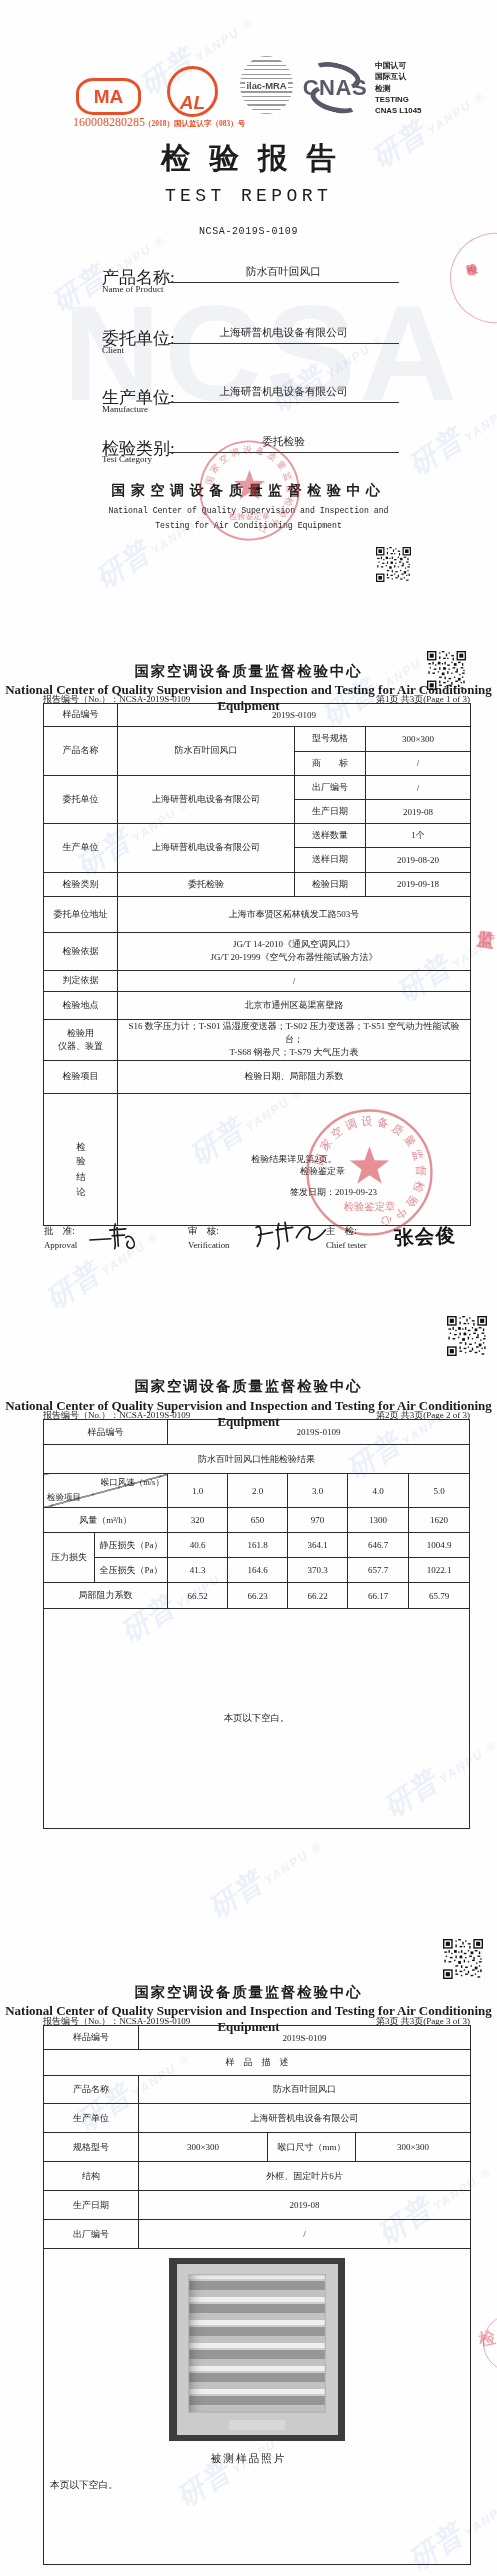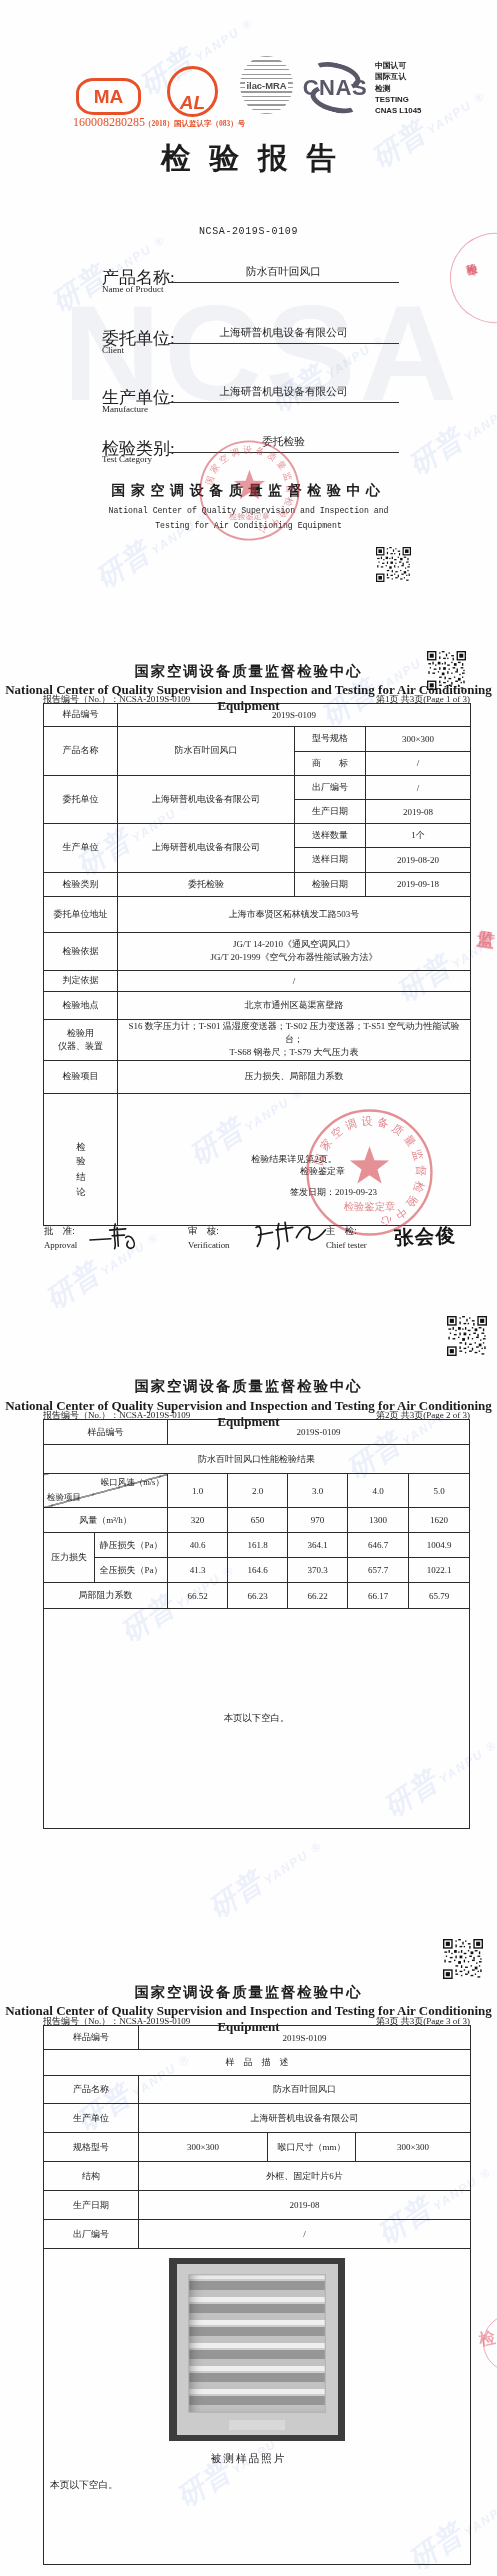--- a/index.html
+++ b/index.html
@@ -226,20 +226,21 @@
       </div>
     <div class="cnas-lines" style="left:375px;top:60px">
       <div>中国认可</div>
       <div>国际互认</div>
       <div>检测</div>
       <div>TESTING</div>
       <div>CNAS L1045</div>
     </div>
 
     <div class="cover-title" style="top:139px">检验报告</div>
+    <div class="cover-title-en" style="top:186px">TEST REPORT</div>
     <div class="cover-no" style="top:226px">NCSA-2019S-0109</div>
 
     <div class="fld-label" style="top:266px">产品名称:</div>
     <div class="fld-en" style="top:284px">Name of Product</div>
     <div class="fld-val" style="top:265px">防水百叶回风口</div>
 
     <div class="fld-label" style="top:327px">委托单位:</div>
     <div class="fld-en" style="top:345px">Client</div>
     <div class="fld-val" style="top:326px">上海研普机电设备有限公司</div>
 
@@ -356,21 +357,21 @@
           <div>检验用</div>
           <div>仪器、装置</div>
         </td>
         <td colspan="3">
           <div>S16 数字压力计；T-S01 温湿度变送器；T-S02 压力变送器；T-S51 空气动力性能试验台；</div>
           <div>T-S68 钢卷尺；T-S79 大气压力表</div>
         </td>
       </tr>
       <tr style="height:33px">
         <td class="lab">检验项目</td>
-        <td colspan="3">压力损失、局部阻力系数</td>
+        <td colspan="3">检验日期、局部阻力系数</td>
       </tr>
       <tr style="height:132px">
         <td>
               <div class="vlabel">检验结论</div>
             </td>
         <td colspan="3" class="concl-cell">
           <div class="concl-note">检验结果详见第2页。</div>
         </td>
       </tr>
     </tbody>

